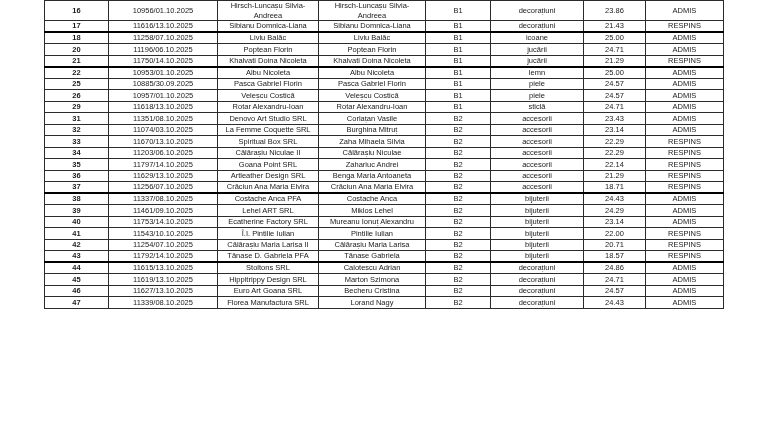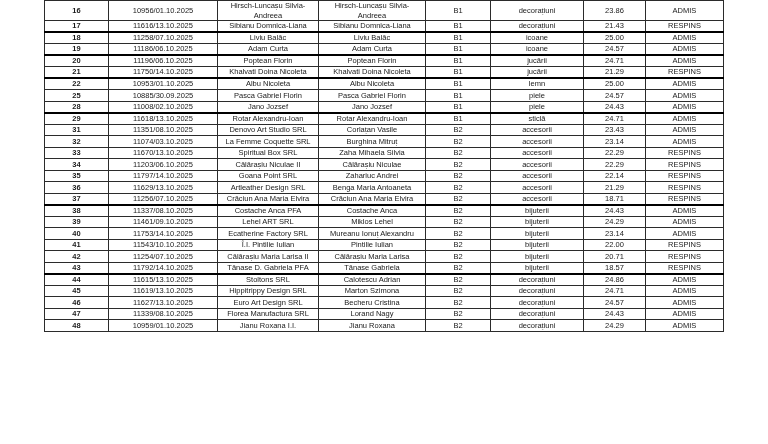--- a/index.html
+++ b/index.html
@@ -85,30 +85,20 @@
         <tr>
           <td class="col-nr">18</td>
           <td>11258/07.10.2025</td>
           <td>Liviu Balăc</td>
           <td>Liviu Balăc</td>
           <td>B1</td>
           <td>icoane</td>
           <td>25.00</td>
           <td>ADMIS</td>
         </tr>
-        <tr class="group-end">
-          <td class="col-nr">19</td>
-          <td>11186/06.10.2025</td>
-          <td>Adam Curta</td>
-          <td>Adam Curta</td>
-          <td>B1</td>
-          <td>icoane</td>
-          <td>24.57</td>
-          <td>ADMIS</td>
-        </tr>
         <tr>
           <td class="col-nr">20</td>
           <td>11196/06.10.2025</td>
           <td>Poptean Florin</td>
           <td>Poptean Florin</td>
           <td>B1</td>
           <td>jucării</td>
           <td>24.71</td>
           <td>ADMIS</td>
         </tr>
@@ -135,28 +125,28 @@
         <tr>
           <td class="col-nr">25</td>
           <td>10885/30.09.2025</td>
           <td>Pasca Gabriel Florin</td>
           <td>Pasca Gabriel Florin</td>
           <td>B1</td>
           <td>piele</td>
           <td>24.57</td>
           <td>ADMIS</td>
         </tr>
-        <tr class="group-end">
-          <td class="col-nr">28</td>
-          <td>11008/02.10.2025</td>
-          <td>Jano Jozsef</td>
-          <td>Jano Jozsef</td>
+        <tr>
+          <td class="col-nr">26</td>
+          <td>10957/01.10.2025</td>
+          <td>Veleșcu Costică</td>
+          <td>Veleșcu Costică</td>
           <td>B1</td>
           <td>piele</td>
-          <td>24.43</td>
+          <td>24.57</td>
           <td>ADMIS</td>
         </tr>
         <tr>
           <td class="col-nr">29</td>
           <td>11618/13.10.2025</td>
           <td>Rotar Alexandru-Ioan</td>
           <td>Rotar Alexandru-Ioan</td>
           <td>B1</td>
           <td>sticlă</td>
           <td>24.71</td>
@@ -308,42 +298,32 @@
           <td>Hippitrippy Design SRL</td>
           <td>Marton Szimona</td>
           <td>B2</td>
           <td>decorațiuni</td>
           <td>24.71</td>
           <td>ADMIS</td>
         </tr>
         <tr>
           <td class="col-nr">46</td>
           <td>11627/13.10.2025</td>
-          <td>Euro Art Design SRL</td>
+          <td>Euro Art Goana SRL</td>
           <td>Becheru Cristina</td>
           <td>B2</td>
           <td>decorațiuni</td>
           <td>24.57</td>
           <td>ADMIS</td>
         </tr>
         <tr>
           <td class="col-nr">47</td>
           <td>11339/08.10.2025</td>
           <td>Florea Manufactura SRL</td>
           <td>Lorand Nagy</td>
           <td>B2</td>
           <td>decorațiuni</td>
           <td>24.43</td>
-          <td>ADMIS</td>
-        </tr>
-        <tr>
-          <td class="col-nr">48</td>
-          <td>10959/01.10.2025</td>
-          <td>Jianu Roxana I.I.</td>
-          <td>Jianu Roxana</td>
-          <td>B2</td>
-          <td>decorațiuni</td>
-          <td>24.29</td>
           <td>ADMIS</td>
         </tr>
       </tbody>
   </table>
 </div>
 
 </body></html>

